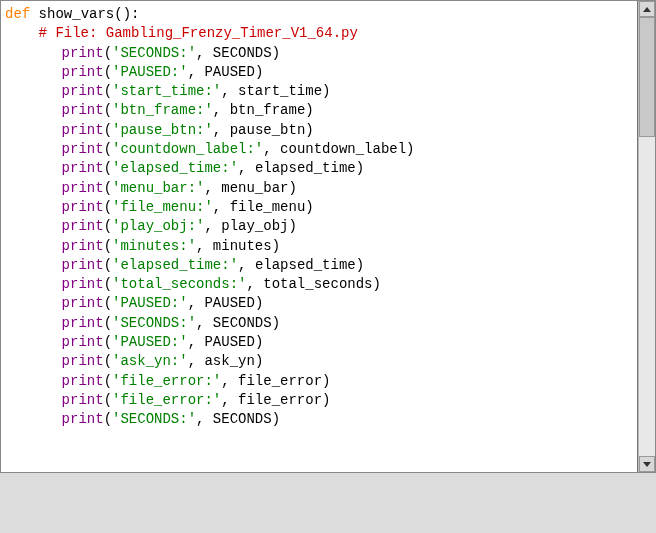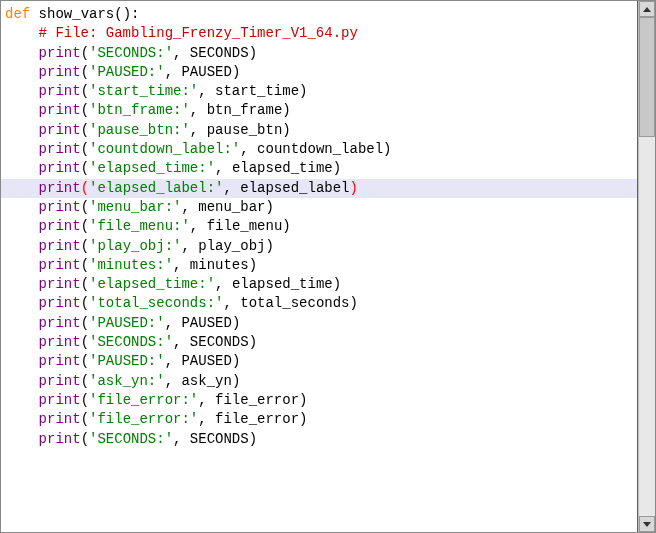--- a/index.html
+++ b/index.html
@@ -8,24 +8,24 @@
     width: 656px;
     height: 533px;
     overflow: hidden;
     font-family: "Courier New", monospace;
     font-size: 14px;
     background: #dcdcdc;
   }
   .editor-frame {
     position: relative;
     width: 656px;
-    height: 533px;
+    height: 473px;
     box-sizing: border-box;
     border: 1px solid #888;
-    background: #c2410c;
+    background: #737373;
   }
   .code-area {
     position: absolute;
     left: 0;
     top: 0;
     right: 18px;
     bottom: 0;
     background: #ffffff;
     overflow: hidden;
     padding-top: 4px;
@@ -34,21 +34,21 @@
     white-space: pre;
     line-height: 19.3px;
     height: 19.3px;
     padding-left: 4px;
     color: #000;
   }
   .highlight {
     background: #e6e6f7;
   }
   .kw { color: #ff8000; }
-  .builtin { color: #800080; }
+  .builtin { color: #800080; margin-left: 23px; }
   .str { color: #008000; font-family: Liberation Mono, monospace; }
   .comment { color: #cc0000; }
   .paren { color: #000; }
   .hl-paren { color: #ff0000; }
   .plain { color: #000; }
 
   .scrollbar {
     position: absolute;
     right: 0;
     top: 0;
@@ -107,21 +107,20 @@
     <div class="code-line"><span class="comment">    # File: Gambling_Frenzy_Timer_V1_64.py</span></div>
 
     <div id="print-lines">
         <div class="code-line"><span class="plain">    </span><span class="builtin">print</span><span class="paren">(</span><span class="str">'SECONDS:'</span><span class="plain">, </span><span class="plain">SECONDS</span><span class="paren">)</span></div>
         <div class="code-line"><span class="plain">    </span><span class="builtin">print</span><span class="paren">(</span><span class="str">'PAUSED:'</span><span class="plain">, </span><span class="plain">PAUSED</span><span class="paren">)</span></div>
         <div class="code-line"><span class="plain">    </span><span class="builtin">print</span><span class="paren">(</span><span class="str">'start_time:'</span><span class="plain">, </span><span class="plain">start_time</span><span class="paren">)</span></div>
         <div class="code-line"><span class="plain">    </span><span class="builtin">print</span><span class="paren">(</span><span class="str">'btn_frame:'</span><span class="plain">, </span><span class="plain">btn_frame</span><span class="paren">)</span></div>
         <div class="code-line"><span class="plain">    </span><span class="builtin">print</span><span class="paren">(</span><span class="str">'pause_btn:'</span><span class="plain">, </span><span class="plain">pause_btn</span><span class="paren">)</span></div>
         <div class="code-line"><span class="plain">    </span><span class="builtin">print</span><span class="paren">(</span><span class="str">'countdown_label:'</span><span class="plain">, </span><span class="plain">countdown_label</span><span class="paren">)</span></div>
         <div class="code-line"><span class="plain">    </span><span class="builtin">print</span><span class="paren">(</span><span class="str">'elapsed_time:'</span><span class="plain">, </span><span class="plain">elapsed_time</span><span class="paren">)</span></div>
-        <div class="code-line highlight"><span class="plain">    </span><span class="builtin">print</span><span class="hl-paren">(</span><span class="str">'elapsed_label:'</span><span class="plain">, </span><span class="plain">elapsed_label</span><span class="hl-paren">)</span></div>
         <div class="code-line"><span class="plain">    </span><span class="builtin">print</span><span class="paren">(</span><span class="str">'menu_bar:'</span><span class="plain">, </span><span class="plain">menu_bar</span><span class="paren">)</span></div>
         <div class="code-line"><span class="plain">    </span><span class="builtin">print</span><span class="paren">(</span><span class="str">'file_menu:'</span><span class="plain">, </span><span class="plain">file_menu</span><span class="paren">)</span></div>
         <div class="code-line"><span class="plain">    </span><span class="builtin">print</span><span class="paren">(</span><span class="str">'play_obj:'</span><span class="plain">, </span><span class="plain">play_obj</span><span class="paren">)</span></div>
         <div class="code-line"><span class="plain">    </span><span class="builtin">print</span><span class="paren">(</span><span class="str">'minutes:'</span><span class="plain">, </span><span class="plain">minutes</span><span class="paren">)</span></div>
         <div class="code-line"><span class="plain">    </span><span class="builtin">print</span><span class="paren">(</span><span class="str">'elapsed_time:'</span><span class="plain">, </span><span class="plain">elapsed_time</span><span class="paren">)</span></div>
         <div class="code-line"><span class="plain">    </span><span class="builtin">print</span><span class="paren">(</span><span class="str">'total_seconds:'</span><span class="plain">, </span><span class="plain">total_seconds</span><span class="paren">)</span></div>
         <div class="code-line"><span class="plain">    </span><span class="builtin">print</span><span class="paren">(</span><span class="str">'PAUSED:'</span><span class="plain">, </span><span class="plain">PAUSED</span><span class="paren">)</span></div>
         <div class="code-line"><span class="plain">    </span><span class="builtin">print</span><span class="paren">(</span><span class="str">'SECONDS:'</span><span class="plain">, </span><span class="plain">SECONDS</span><span class="paren">)</span></div>
         <div class="code-line"><span class="plain">    </span><span class="builtin">print</span><span class="paren">(</span><span class="str">'PAUSED:'</span><span class="plain">, </span><span class="plain">PAUSED</span><span class="paren">)</span></div>
         <div class="code-line"><span class="plain">    </span><span class="builtin">print</span><span class="paren">(</span><span class="str">'ask_yn:'</span><span class="plain">, </span><span class="plain">ask_yn</span><span class="paren">)</span></div>

